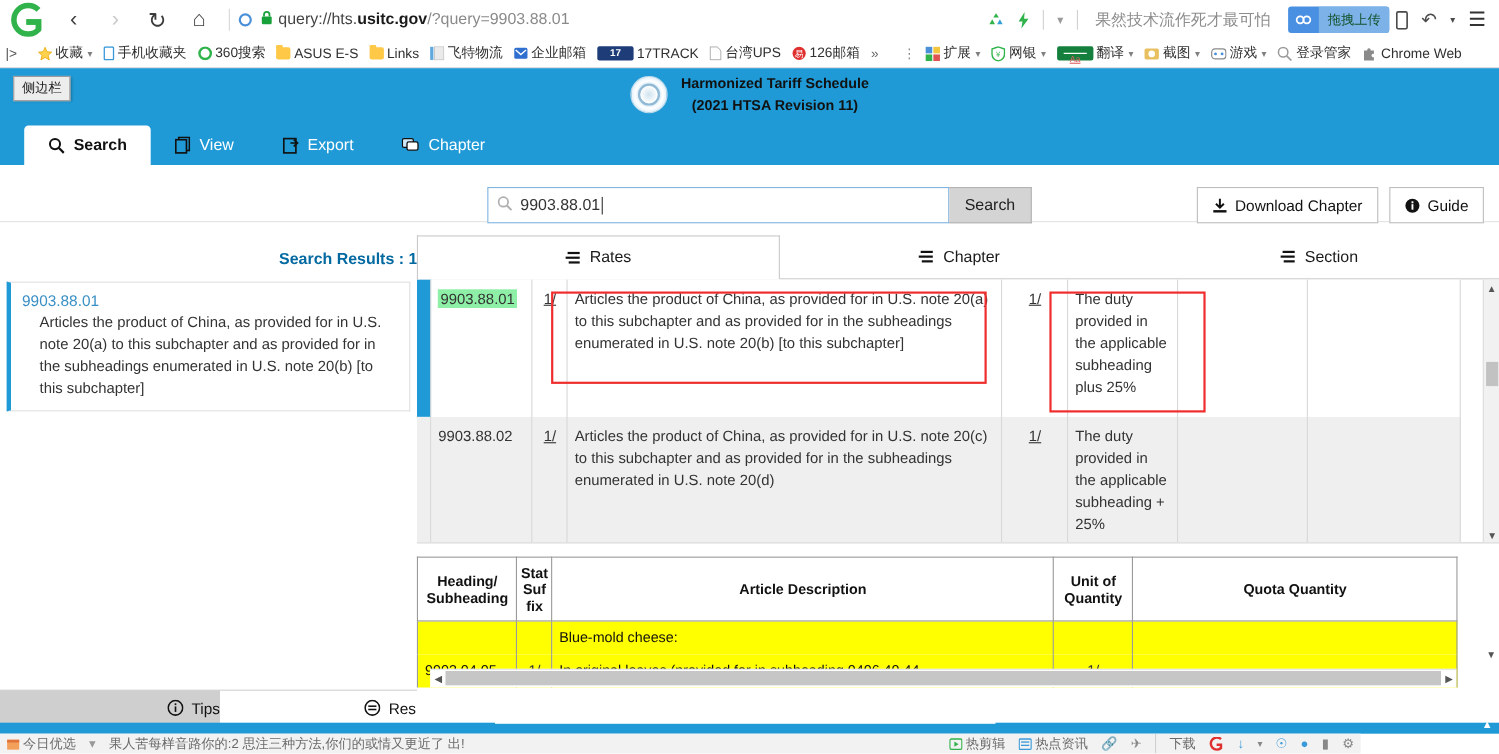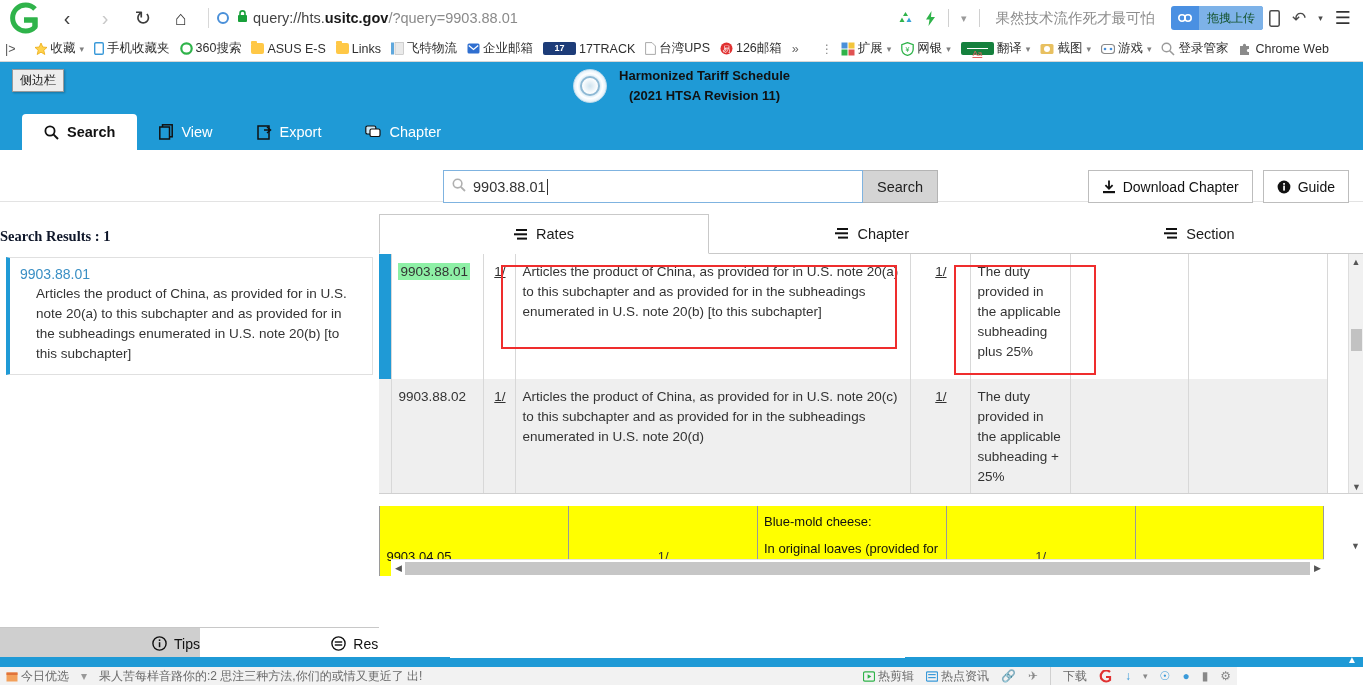--- a/index.html
+++ b/index.html
@@ -180,22 +180,22 @@
   .body-split {
     position: absolute; top: 214px; left: 0;
     width: 1363px; height: 471px;
     display: flex;
   }
   .left-pane {
     width: 400px; background: #fff; position: relative;
     display: flex; flex-direction: column;
   }
   .results-head {
-    text-align: left; font-size: 14.5px; font-weight: bold;
-    color: #0f172a; padding: 14px 0 12px 0; font-family: Liberation Serif, serif;
+    text-align: right; font-size: 14.5px; font-weight: bold;
+    color: #0369a1; padding: 14px 0 12px 0;
   }
   .result-item {
     border: 1px solid #e0e0e0; border-left: 4px solid #1f9ad6;
     margin: 0 6px 0 6px; padding: 8px 10px 10px 10px;
     background: #fff;
   }
   .result-code {
     color: #3a8fc4; font-size: 14px; margin-bottom: 2px;
   }
   .result-desc {
@@ -775,20 +775,33 @@
       <div class="vscroll">
         <div class="arw">▲</div>
         <div class="thumb"></div>
         <div class="arw bot">▼</div>
       </div>
     </div>
 
     <div class="lower-wrap">
       <table class="lower">
         <tbody>
+            <tr>
+          <th class="h-code">
+            <span>Heading/ Subheading</span>
+          </th>
+          <th class="h-stat">
+            <span>Stat Suf fix</span>
+          </th>
+          <th class="h-desc">Article Description</th>
+          <th class="h-unit">
+            <span>Unit of Quantity</span>
+          </th>
+          <th class="h-quota">Quota Quantity</th>
+        </tr>
         <tr>
           <td></td>
           <td class="t-stat"></td>
           <td>Blue-mold cheese:</td>
           <td class="t-unit"></td>
           <td></td>
         </tr>
         <tr>
           <td>9903.04.05</td>
           <td class="t-stat">

